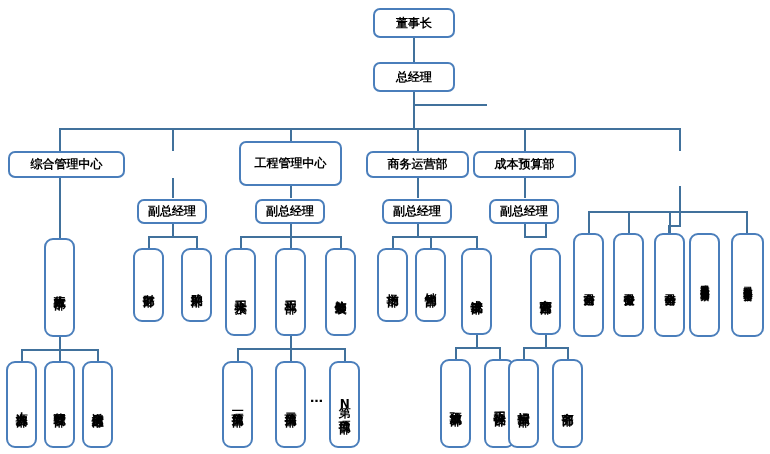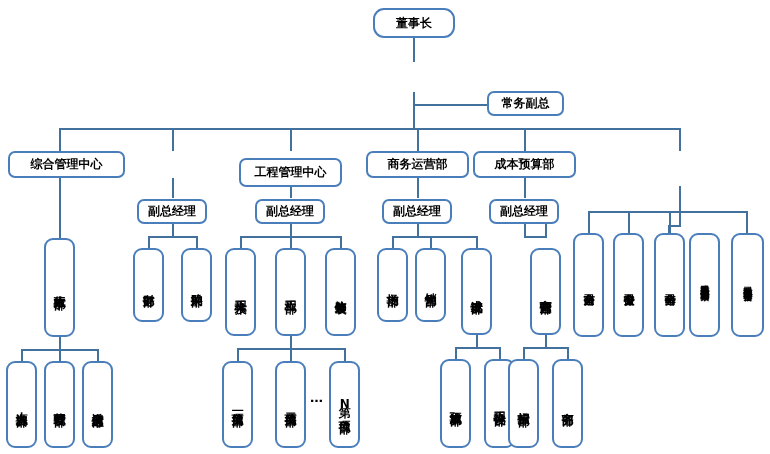--- a/index.html
+++ b/index.html
@@ -136,29 +136,29 @@
   <div class="ln v" style="left:679px;top:186px;height:26px;"></div>
   <div class="ln h" style="left:588px;top:211px;width:158px;"></div>
   <div class="ln v" style="left:588px;top:211px;height:22px;"></div>
   <div class="ln v" style="left:628px;top:211px;height:22px;"></div>
   <div class="ln v" style="left:669px;top:211px;height:22px;"></div>
   <div class="ln v" style="left:679px;top:211px;height:15px;"></div>
   <div class="ln h" style="left:668px;top:225px;width:13px;"></div>
   <div class="ln v" style="left:668px;top:225px;height:9px;"></div>
   <div class="ln v" style="left:746px;top:211px;height:22px;"></div>
 
-  <div class="node h" style="left:373px;top:8px;width:82px;height:30px;border-radius:11px;">董事长</div>
-
-
-  <div class="node h" style="left:487px;top:91px;width:77px;height:25px;">常务副总</div>
+  <div class="node h" style="left:373px;top:8px;width:82px;height:30px;">董事长</div>
+
+  <div class="node h" style="left:373px;top:62px;width:82px;height:30px;">总经理</div>
+
 
   <div class="node h" style="left:8px;top:151px;width:117px;height:27px;">综合管理中心</div>
 
 
-  <div class="node h" style="left:239px;top:158px;width:103px;height:29px;">工程管理中心</div>
+  <div class="node h" style="left:239px;top:141px;width:103px;height:45px;">工程管理中心</div>
 
   <div class="node h" style="left:366px;top:151px;width:103px;height:27px;">商务运营部</div>
 
   <div class="node h" style="left:473px;top:151px;width:103px;height:27px;">成本预算部</div>
 
 
   <div class="node h" style="left:137px;top:199px;width:70px;height:25px;">副总经理</div>
 
   <div class="node h" style="left:255px;top:199px;width:70px;height:25px;">副总经理</div>
 

